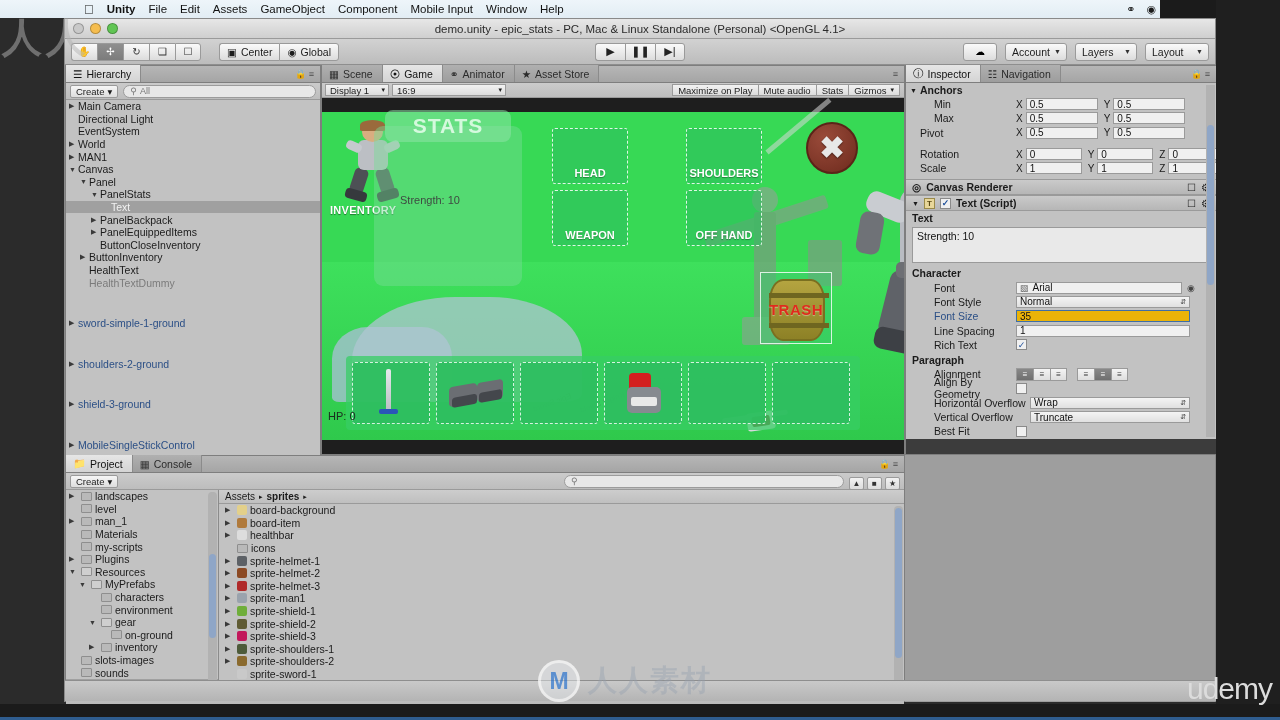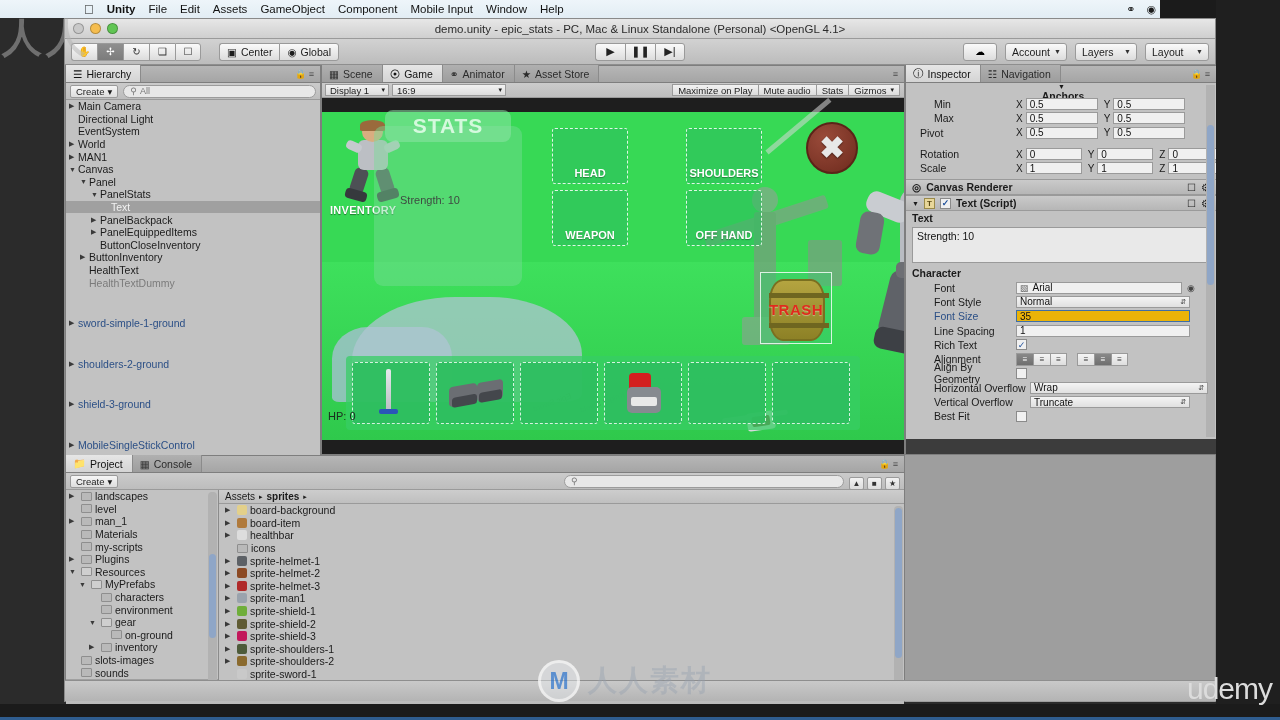--- a/index.html
+++ b/index.html
@@ -686,21 +686,21 @@
             <span>Navigation</span>
           </div>
           <div class="lockpane">🔒≡</div>
         </div>
 
         <div class="insp-body">
           <div class="iscroll">
               <i></i>
             </div>
 
-          <div class="sect" style="padding-left:4px;flex-direction:column;">
+          <div class="sect" style="padding-left:4px;">
             <span style="font-size:7px;margin-right:3px;">▼</span>
             <span>Anchors</span>
           </div>
 
           <div class="irow">
             <div class="lab ind">Min</div>
             <div class="axis">
                 <b>X</b>
               <div class="fld w2">0.5</div>
               </div>
@@ -817,20 +817,21 @@
           <div class="irow">
             <div class="lab ind">Line Spacing</div>
             <div class="fld" style="width:174px;">1</div>
           </div>
 
           <div class="irow">
             <div class="lab ind">Rich Text</div>
             <div class="chk">✓</div>
           </div>
 
+          <div class="sect" style="margin-top:1px;">Paragraph</div>
 
           <div class="irow">
             <div class="lab ind">Alignment</div>
             <div class="alignset">
               <div class="abtn on">≡</div>
               <div class="abtn">≡</div>
               <div class="abtn">≡</div>
             </div>
             <div class="alignset">
               <div class="abtn">≡</div>
@@ -839,21 +840,21 @@
             </div>
           </div>
 
           <div class="irow">
             <div class="lab ind">Align By Geometry</div>
             <div class="chk"></div>
           </div>
 
           <div class="irow">
             <div class="lab ind" style="width:118px;">Horizontal Overflow</div>
-            <div class="selbox" style="width:178px;">
+            <div class="selbox" style="width:160px;">
               <span>Wrap</span>
               <span class="cv">⇵</span>
             </div>
           </div>
 
           <div class="irow">
             <div class="lab ind" style="width:118px;">Vertical Overflow</div>
             <div class="selbox" style="width:160px;">
               <span>Truncate</span>
               <span class="cv">⇵</span>

